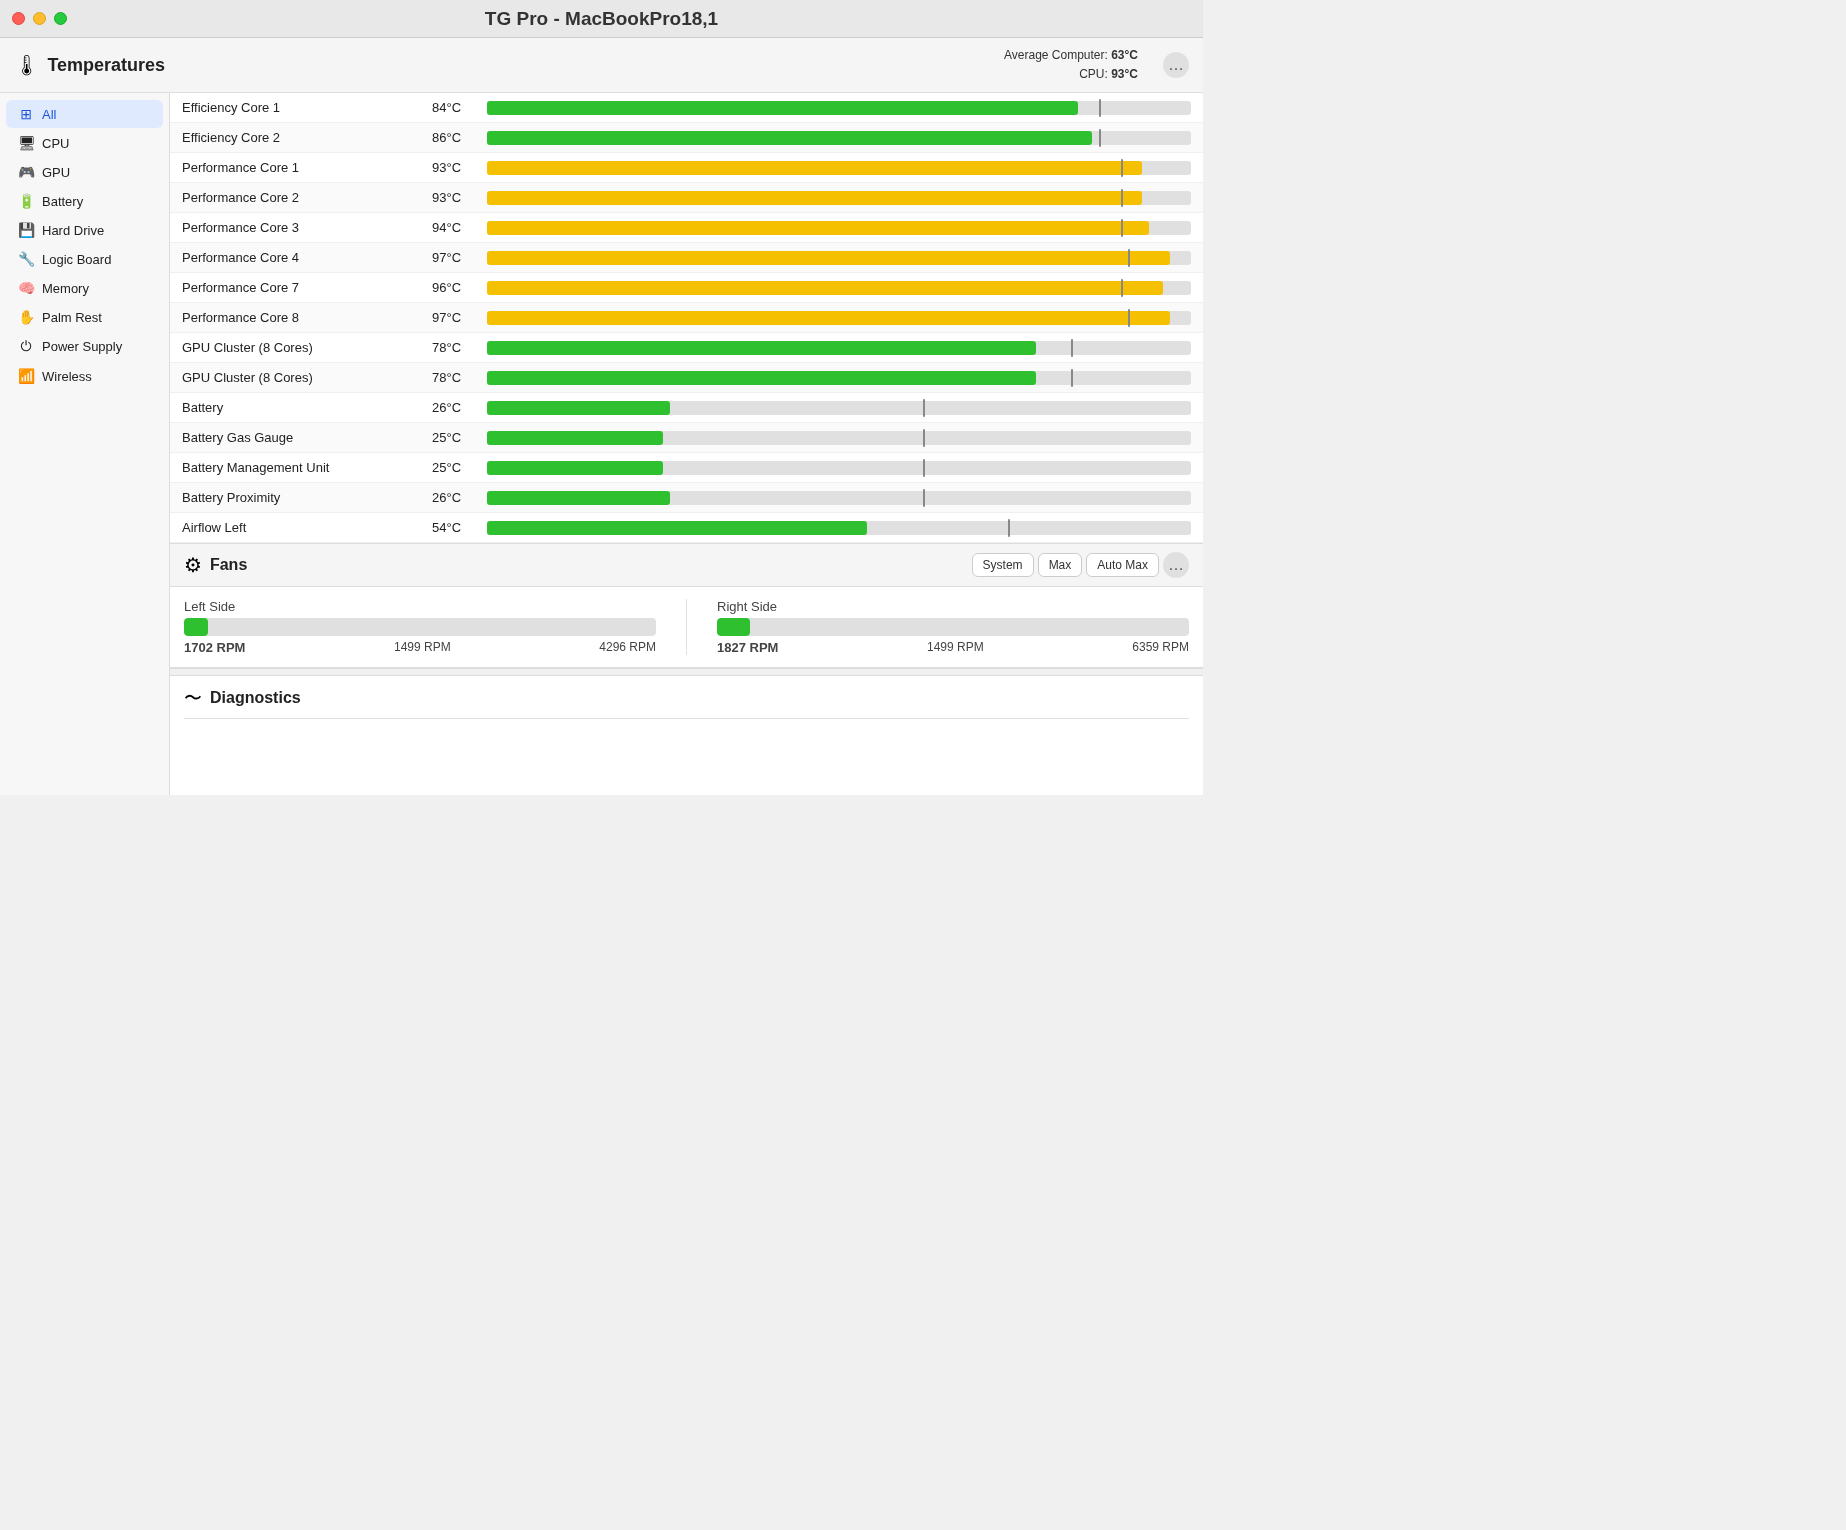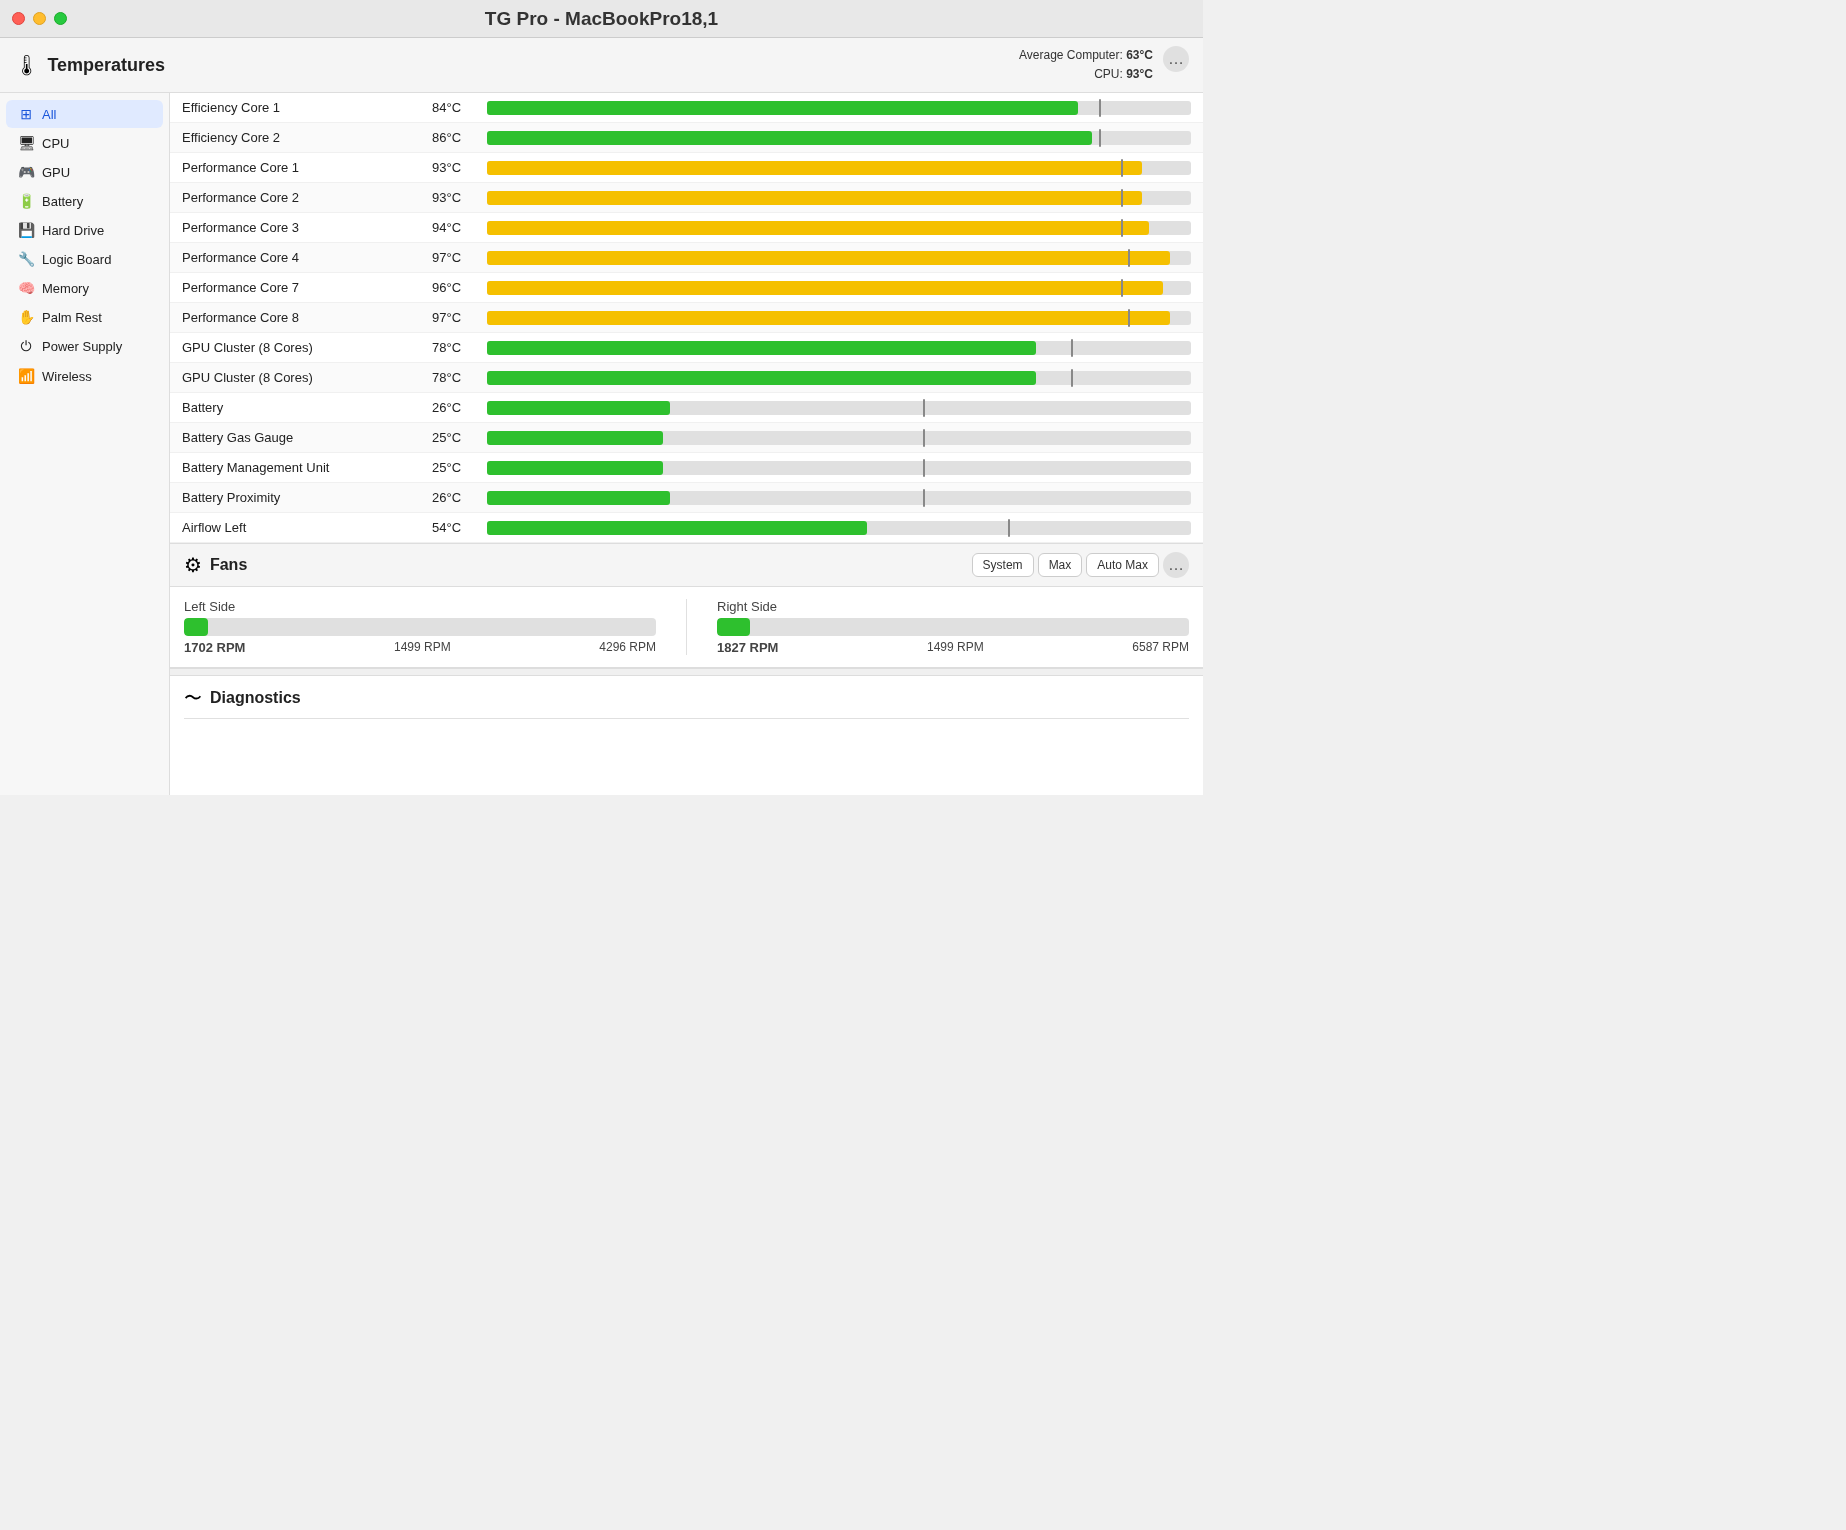--- a/index.html
+++ b/index.html
@@ -70,22 +70,22 @@
     .header-title {
       font-size: 18px;
       font-weight: 700;
       color: #222;
     }
     .header-right {
       text-align: right;
       font-size: 12px;
       color: #333;
       display: flex;
-      align-items: flex-start;
-      gap: 10px;
+      align-items: center;
+      gap: 25px;
     }
     .header-stats { line-height: 1.6; }
     .more-btn {
       width: 26px; height: 26px;
       border-radius: 50%;
       background: #e0e0e0;
       border: none;
       cursor: pointer;
       font-size: 16px;
       display: flex; align-items: center; justify-content: center;
@@ -517,21 +517,21 @@
           <div class="fan-item">
             <div class="fan-label">Right Side</div>
             <div class="fan-bar-row">
               <div class="fan-bar-container">
                 <div class="fan-bar" style="width:7%"></div>
               </div>
             </div>
             <div class="fan-rpm-row">
               <span class="fan-rpm-current">1827 RPM</span>
               <span>1499 RPM</span>
-              <span>6587 RPM</span>
+              <span>6359 RPM</span>
             </div>
           </div>
         </div>
       </div>
 
       <div class="section-divider"></div>
 
       <div class="diag-section">
         <div class="diag-header">
           <span style="font-size:18px">〜</span>

